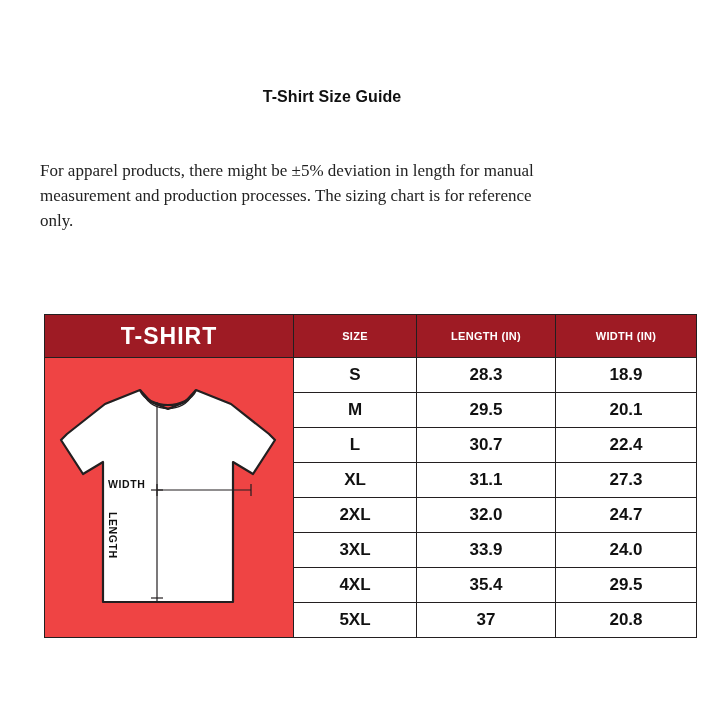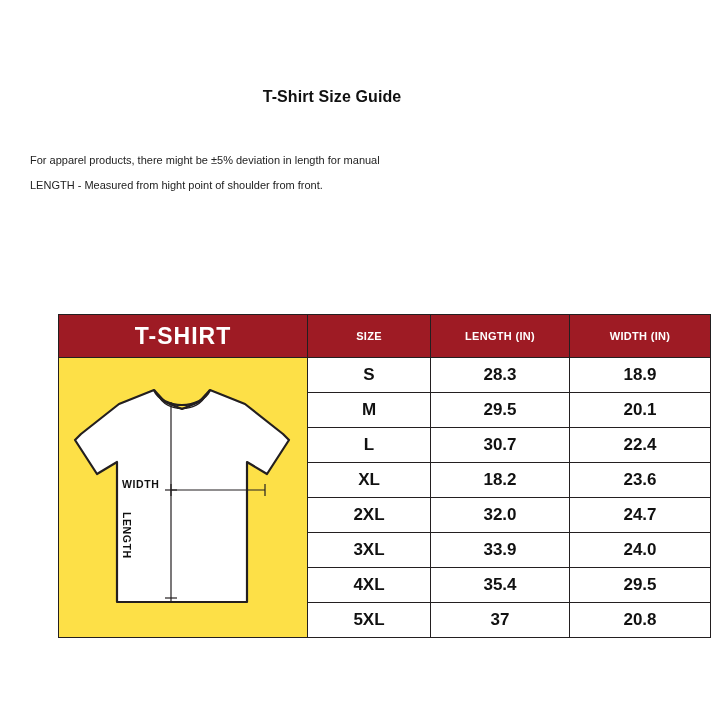--- a/index.html
+++ b/index.html
@@ -23,35 +23,36 @@
   .title {
     text-align: center;
     font-size: 16px;
     font-weight: bold;
     color: #111111;
     margin: 0;
     padding-top: 88px;
     letter-spacing: 0.1px;
   }
   .intro {
-    margin: 6px;
+    margin: 16px;
     padding: 0 24px;
     padding-top: 36px;
-    font-size: 11px;
+    font-size: 17px;
     line-height: 25px;
     color: #222222;
     font-weight: 400;
+    font-family: Liberation Serif, serif;
   }
   .intro-line {
     display: block;
     white-space: nowrap;
   }
   .table-wrap {
     position: absolute;
-    left: 58px;
+    left: 44px;
     top: 314px;
     width: 628px;
   }
   table.size-table {
     border-collapse: collapse;
     width: 628px;
     table-layout: fixed;
   }
   table.size-table td, table.size-table th {
     border: 1px solid #231f20;
@@ -76,21 +77,21 @@
   .col-len { width: 138px; margin-left: 40px; }
   .col-wid { width: 140px; margin-top: 6px; }
   .data-cell {
     height: 34px;
     font-size: 17px;
     font-weight: bold;
     color: #111111;
     background: #ffffff;
   }
   .img-cell {
-    background: #fde047;
+    background: #ef4444;
     position: relative;
     padding: 0;
   }
   .shirt-box {
     position: relative;
     width: 246px;
     height: 272px;
   }
   .shirt-svg {
     position: absolute;
@@ -120,21 +121,22 @@
 </style>
 </head>
 <body>
 
 <div class="page">
 
   <h1 class="title">T-Shirt Size Guide</h1>
 
   <div class="intro">
     <span class="intro-line">For apparel products, there might be ±5% deviation in length for manual</span>
-    <span class="intro-line">LENGTH - Measured from hight point of shoulder from front.</span>
+    <span class="intro-line">measurement and production processes. The sizing chart is for reference</span>
+    <span class="intro-line">only.</span>
   </div>
 
   <div class="table-wrap">
     <table class="size-table">
       <tbody>
           <tr>
         <th class="hdr tshirt-hdr col-img">T-SHIRT</th>
         <th class="hdr col-size">SIZE</th>
         <th class="hdr col-len">LENGTH (IN)</th>
         <th class="hdr col-wid">WIDTH (IN)</th>
@@ -172,22 +174,22 @@
       </tr>
 
       <tr>
         <td class="data-cell">L</td>
         <td class="data-cell">30.7</td>
         <td class="data-cell">22.4</td>
       </tr>
 
       <tr>
         <td class="data-cell">XL</td>
-        <td class="data-cell">18.2</td>
-        <td class="data-cell">23.6</td>
+        <td class="data-cell">31.1</td>
+        <td class="data-cell">27.3</td>
       </tr>
 
       <tr>
         <td class="data-cell">2XL</td>
         <td class="data-cell">32.0</td>
         <td class="data-cell">24.7</td>
       </tr>
 
       <tr>
         <td class="data-cell">3XL</td>

